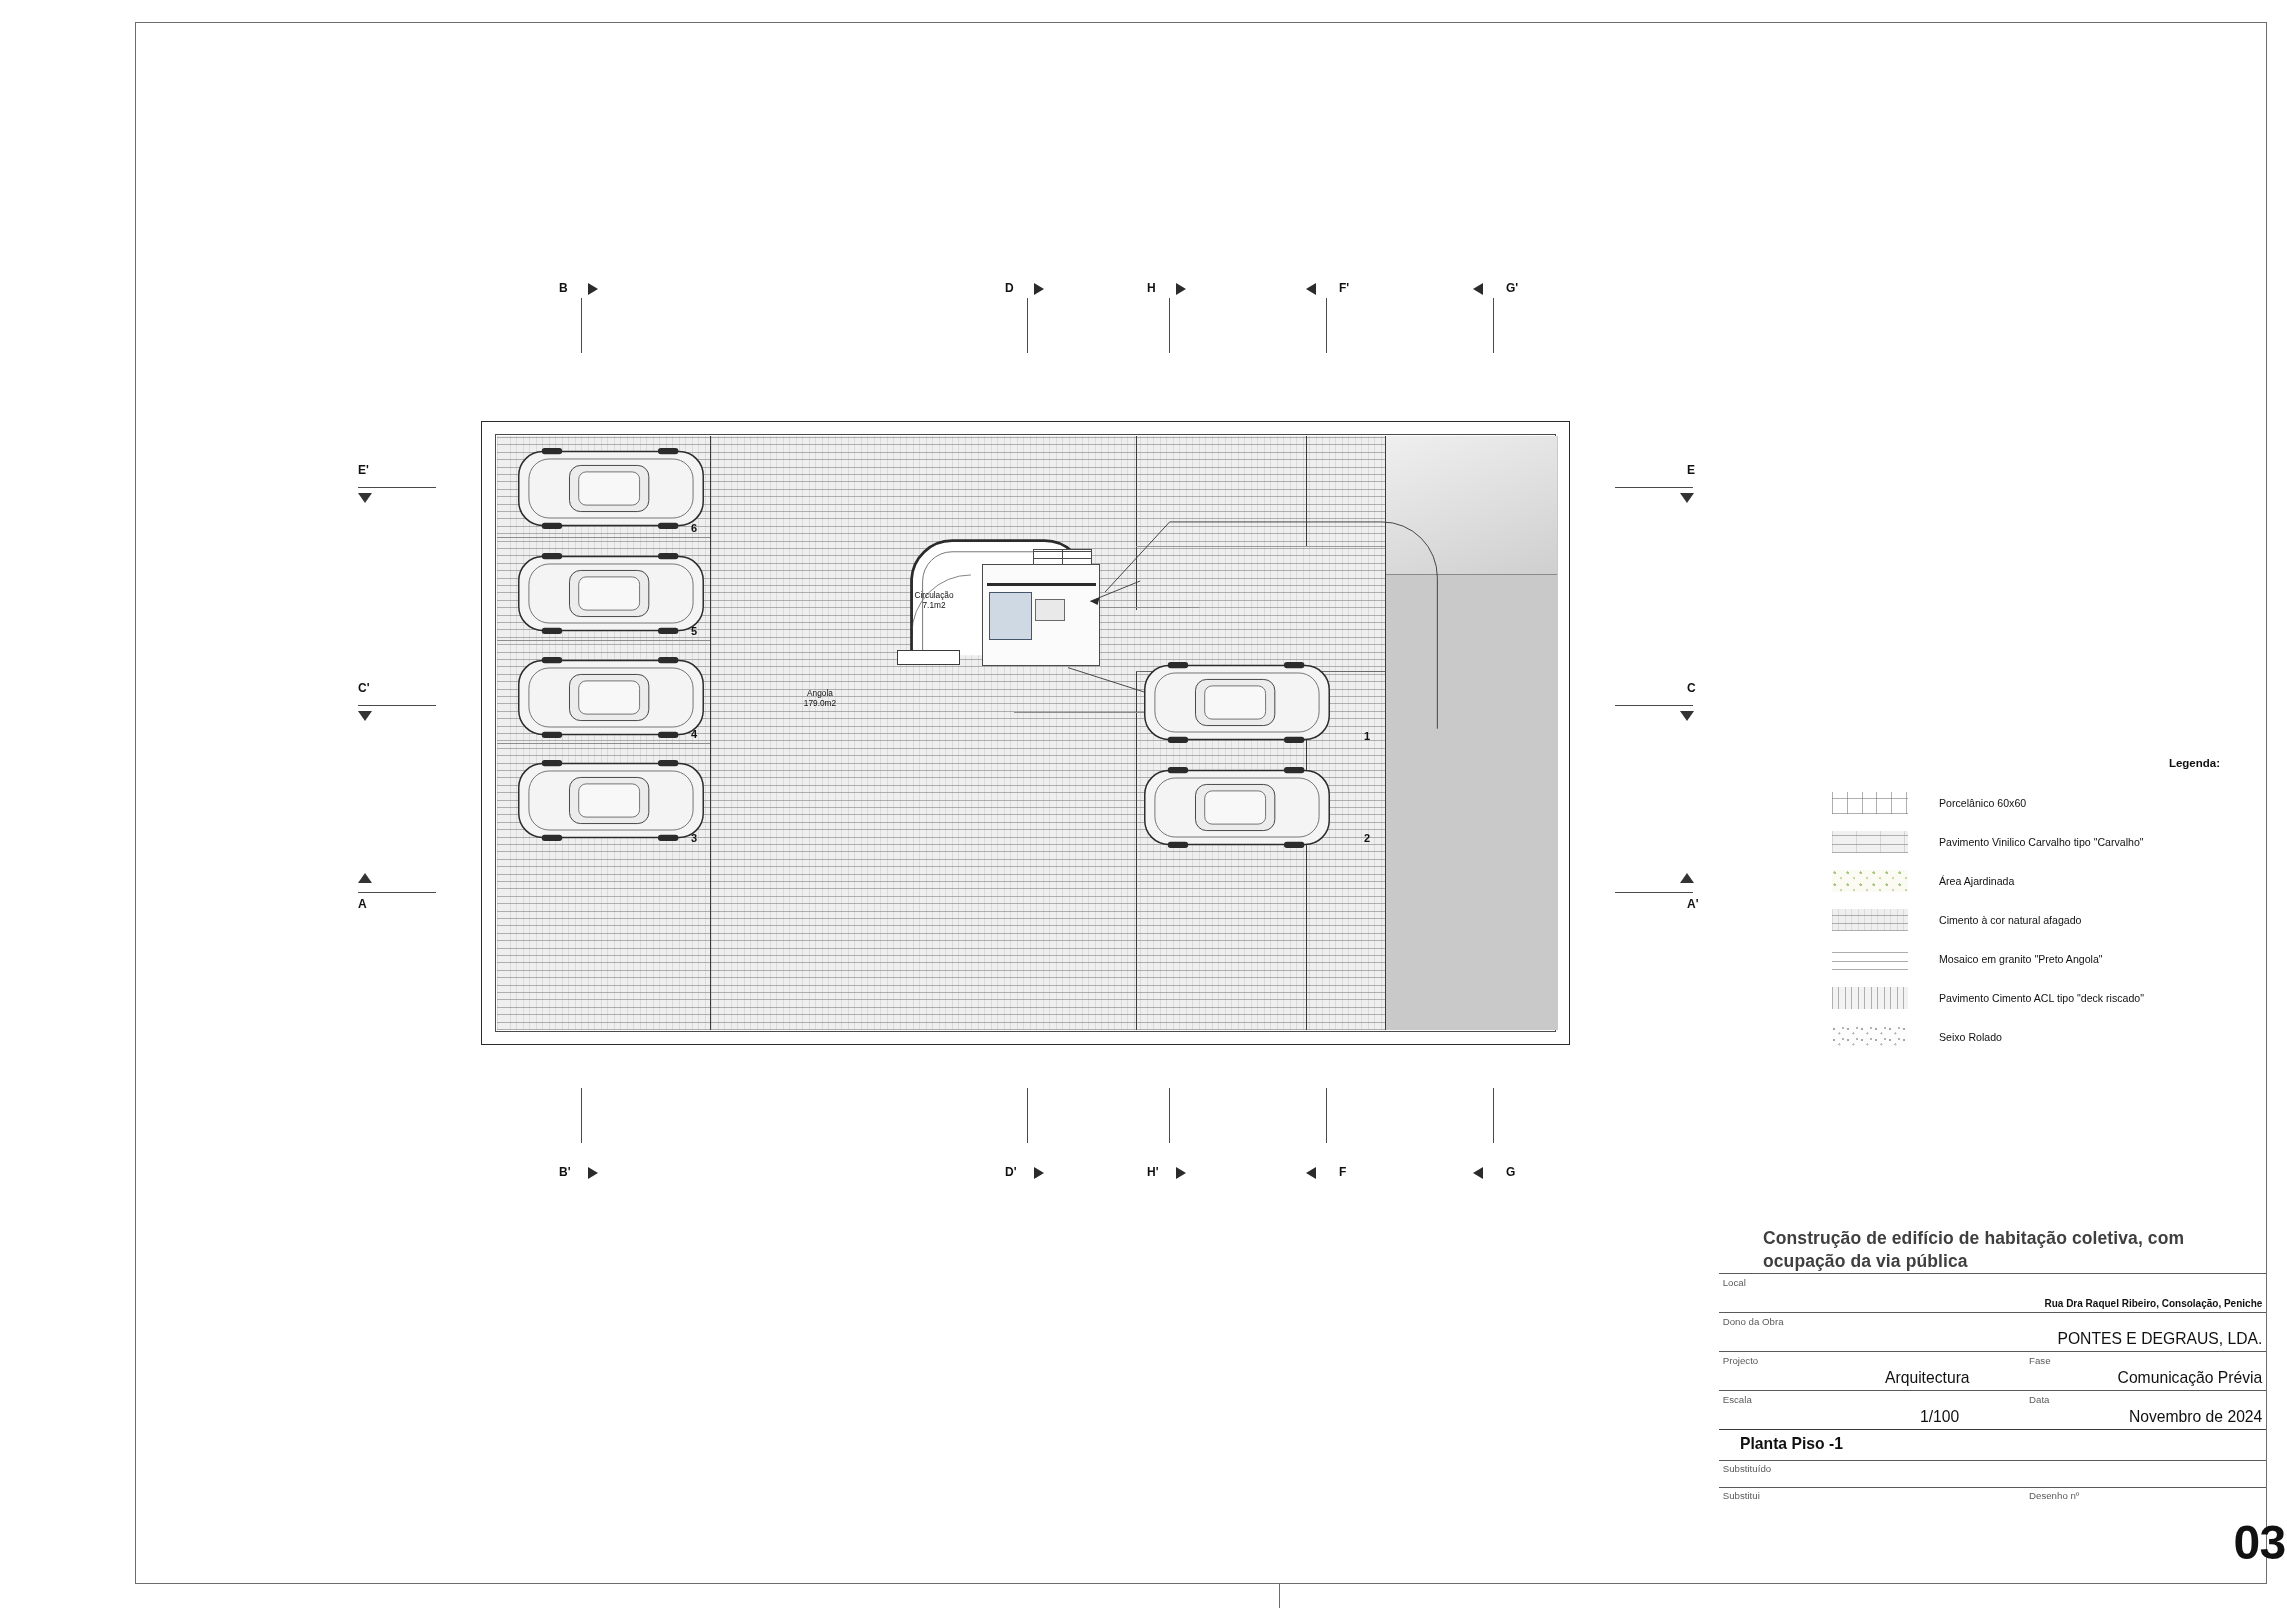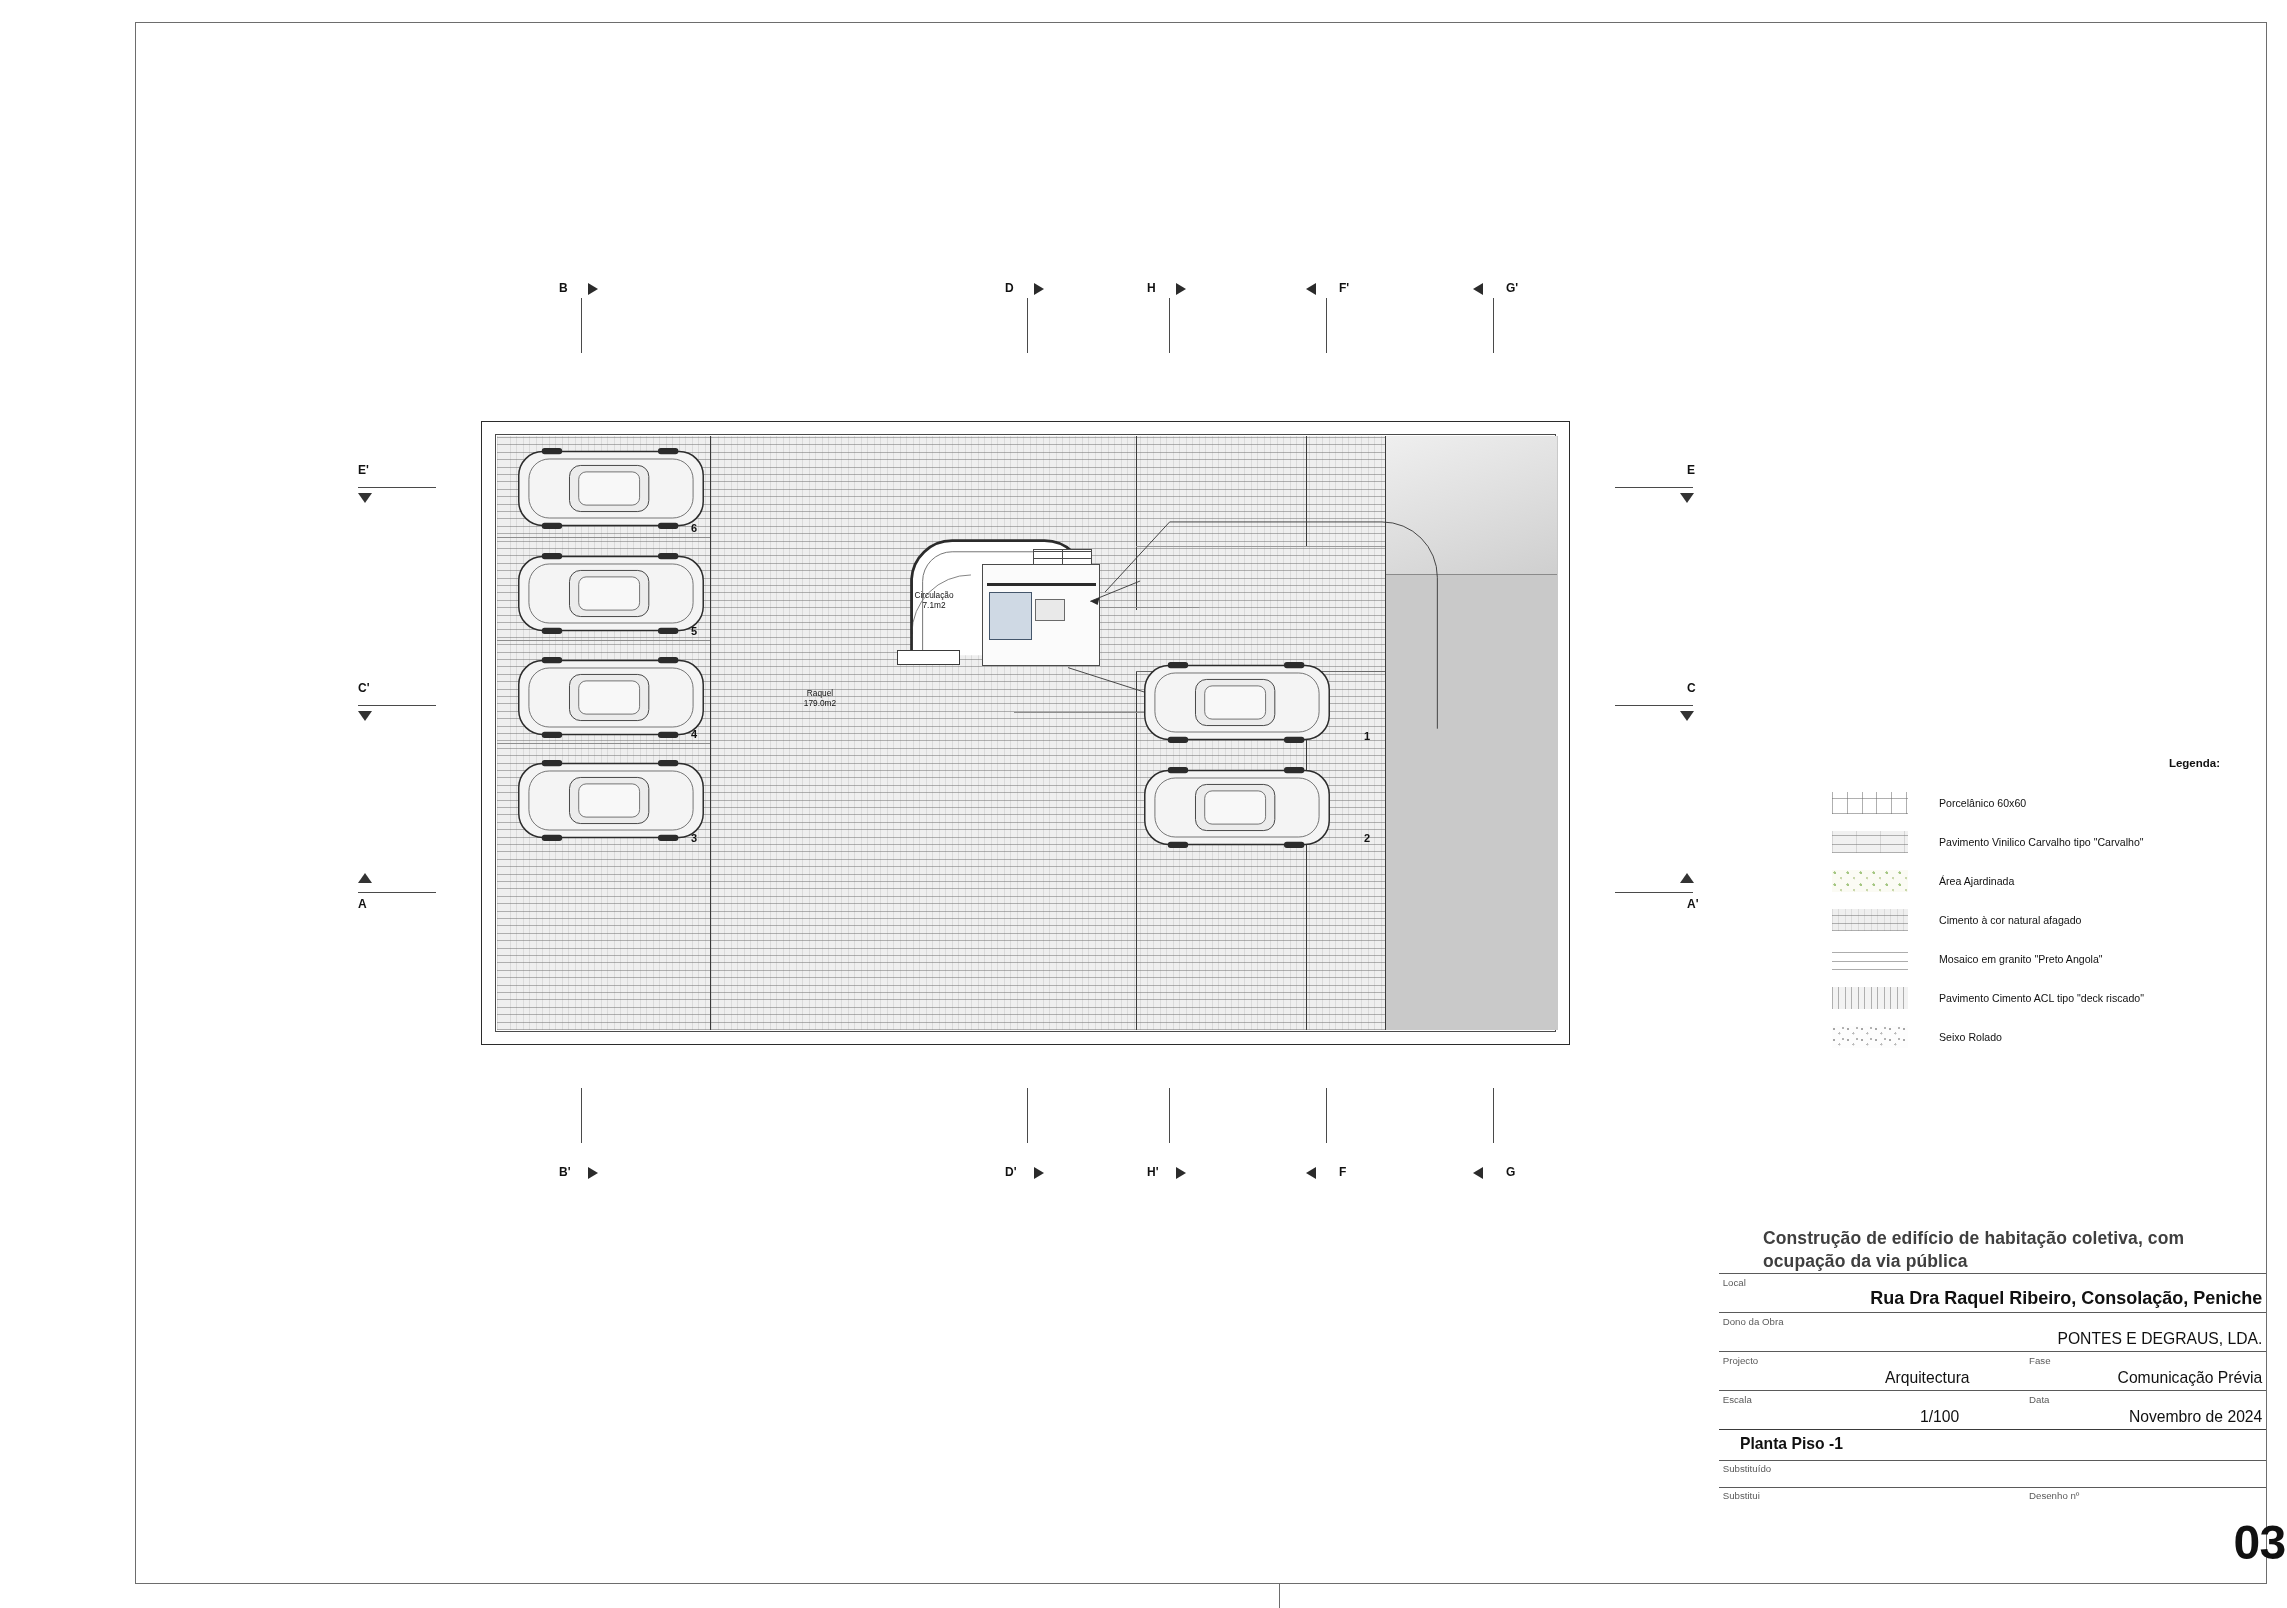--- a/index.html
+++ b/index.html
@@ -91,21 +91,21 @@
   .legend-text{font-size:10.6px;color:#111;margin-left:31px;}
 
   
   #titleblock{position:absolute;left:1719px;top:1227px;width:547px;}
   #tb-project{font-size:17.5px;font-weight:700;color:#3f3f3f;line-height:23px;letter-spacing:0.1px;margin-left:44px;}
   .tb-row{border-top:0.9px solid #5a5a5a;position:relative;height:38px;}
   .tb-cap{position:absolute;left:3.7px;top:2.8px;font-size:9.7px;color:#5a5a5a;}
   .tb-cap2{position:absolute;left:310px;top:2.8px;font-size:9.7px;color:#5a5a5a;text-align:center;}
   .tb-val{position:absolute;right:3.7px;bottom:2.8px;font-size:15.7px;color:#111;white-space:nowrap;}
   .tb-val-mid{position:absolute;left:288px;bottom:2.8px;font-size:15.7px;color:#111;white-space:nowrap;}
-  .tb-val-bold{font-weight:700;font-size:18px;}
+  .tb-val-bold{font-weight:700;font-size:10px;}
   .tb-small{font-size:10px;font-weight:400;}
   #tb-sheet-title{border-top:1.8px solid #3a3a3a;height:29.5px;position:relative;}
   #tb-sheet-title span{position:absolute;left:21px;top:4.6px;font-size:15.7px;font-weight:700;color:#111;text-align:center;}
   .tb-row-sm{border-top:0.9px solid #5a5a5a;position:relative;height:26px;}
   #tb-number{position:absolute;right:1.8px;top:1515px;font-size:48px;font-weight:700;color:#111;letter-spacing:-0.9px;}
 </style>
 </head>
 <body>
 
 <div id="sheet-frame"></div>
@@ -153,21 +153,21 @@
       <div style="position:absolute;left:491px;top:148px;width:109px;height:2.8px;background:#2b2b2b;"></div>
 
       <svg width="72" height="63" viewBox="0 0 78 68" style="position:absolute;left:414px;top:138px;">
         <path d="M2,66 A64,64 0 0 1 66,2" fill="none" stroke="#7a7a7a" stroke-width="1"></path>
         <line x1="2" y1="66" x2="2" y2="2" stroke="#2b2b2b" stroke-width="2"></line>
       </svg>
 
       <div style="position:absolute;left:401px;top:215px;width:61px;height:13px;background:#ffffff;border:0.9px solid #3a3a3a;"></div>
 
       <div class="room-label" style="left:273px;top:253px;width:102px;">
-        <span>Raquel</span><br>
+        <span>Angola</span><br>
         <span>179.0m2</span>
       </div>
       <div class="room-label" style="left:399px;top:155px;width:78px;">
         <span>Circulação</span><br>
         <span>7.1m2</span>
       </div>
 
       <div style="position:absolute;left:183px;top:240px;width:18.5px;height:18.5px;border:0.9px solid #7a7a7a;border-radius:50%;background:#fff;"></div>
 
       <svg width="425" height="240" viewBox="0 0 460 260" style="position:absolute;left:535px;top:74px;overflow:visible;">

